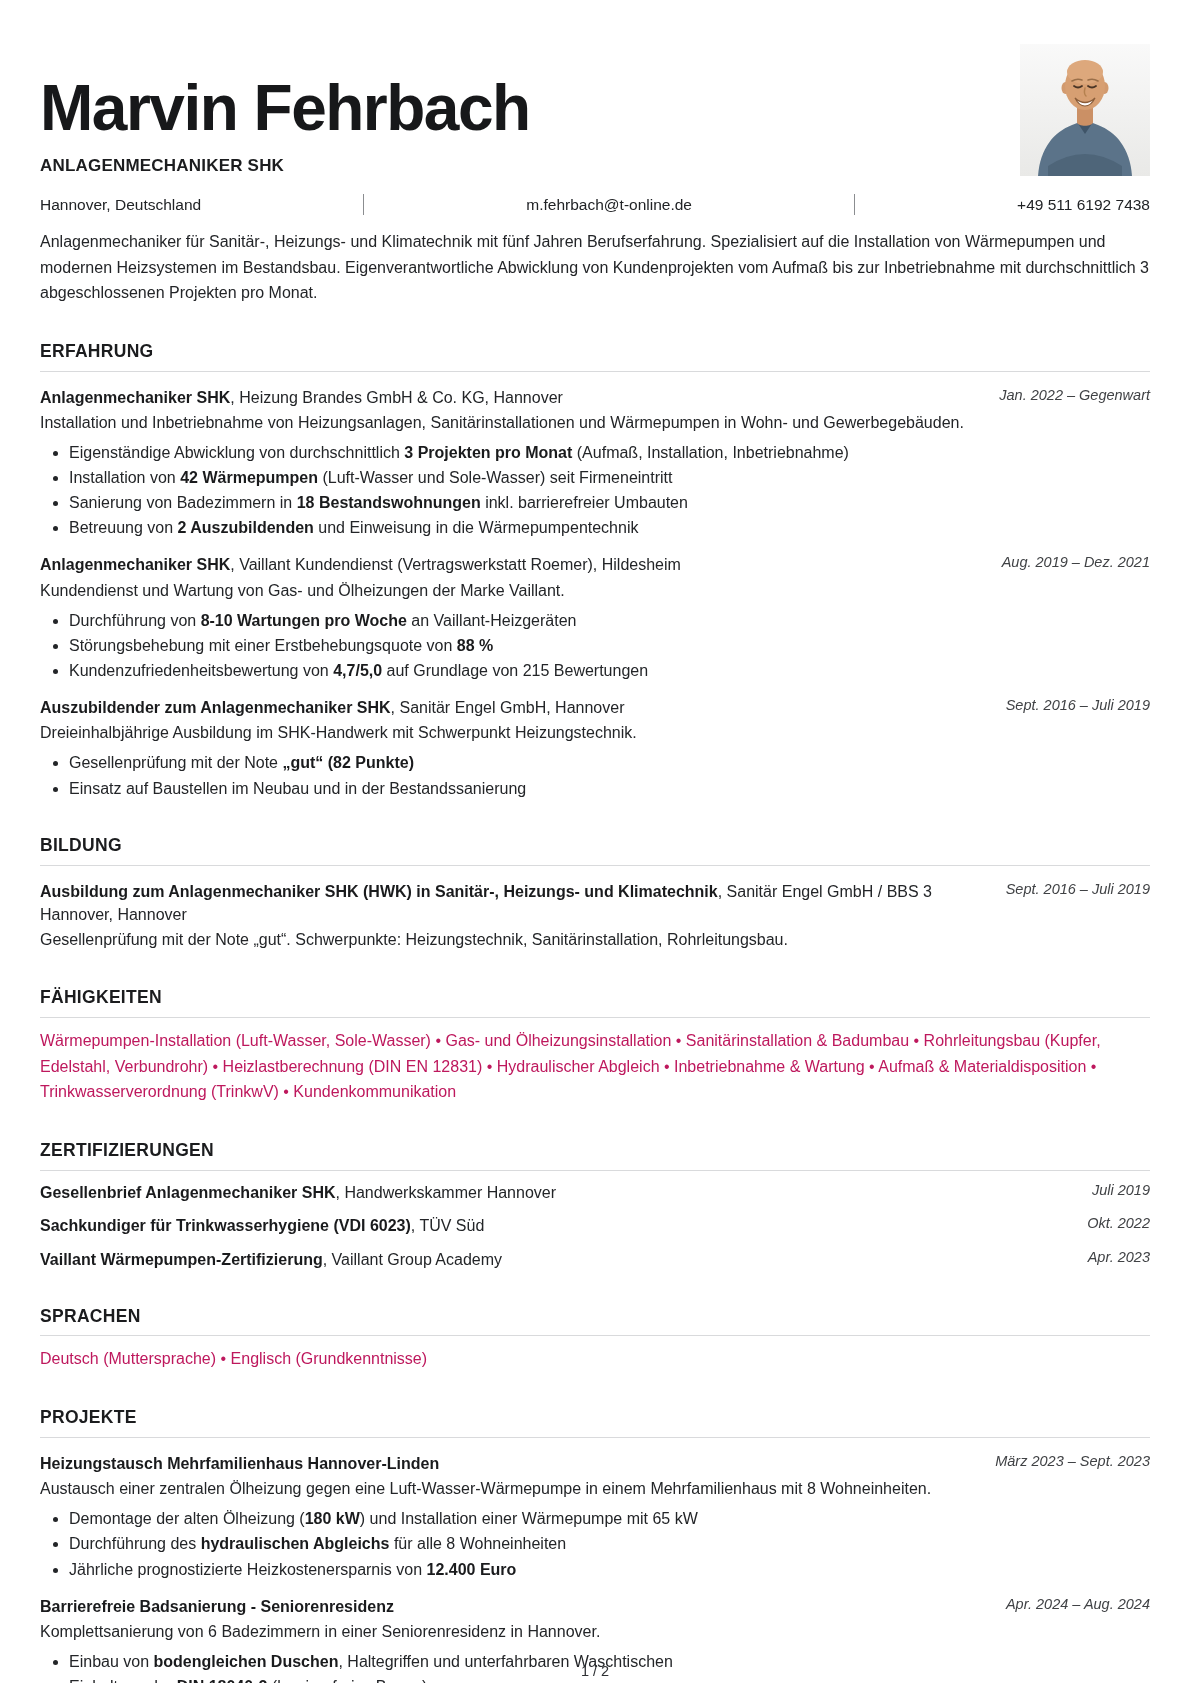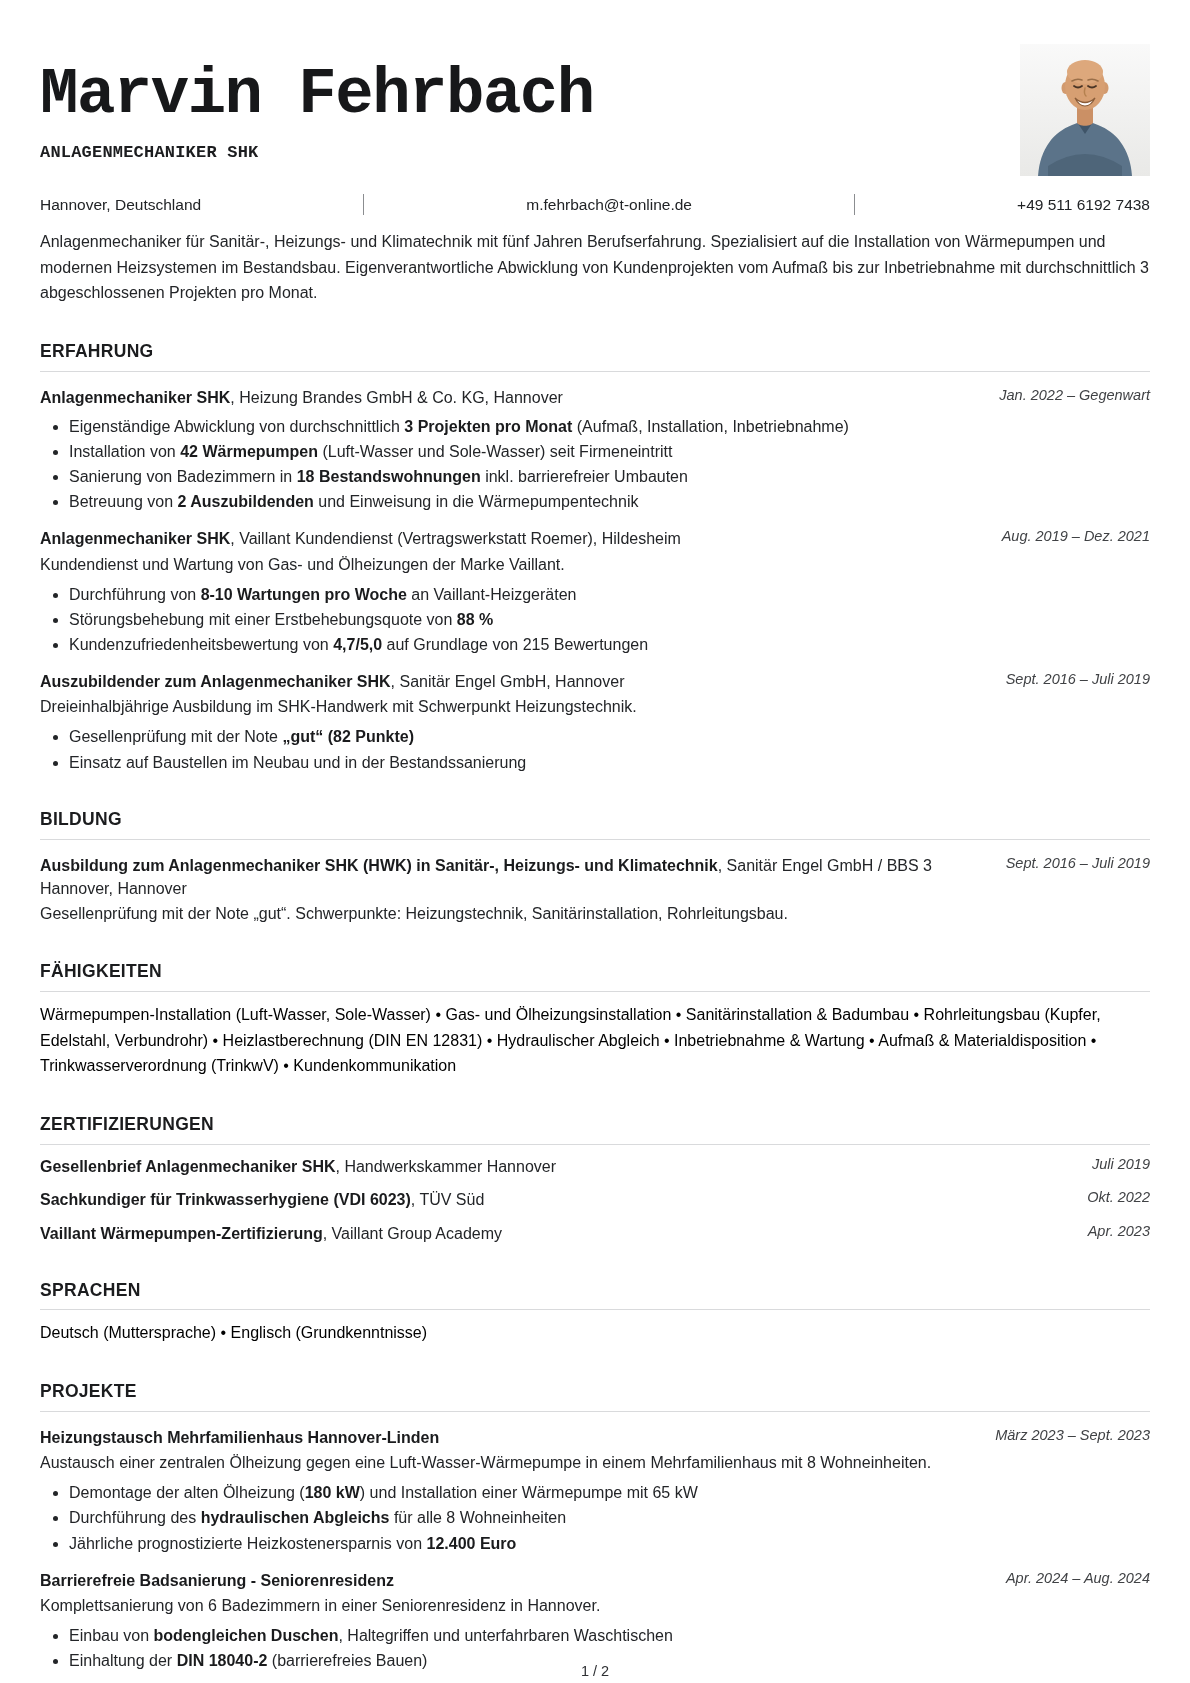--- a/index.html
+++ b/index.html
@@ -8,21 +8,21 @@
     width:1190px; height:1683px;
     box-sizing:border-box;
     padding:40px 40px 0 40px;
     margin:0 auto;
     background:#ffffff;
     font-family:"Liberation Sans", sans-serif;
     color:#232528;
     overflow:hidden;
   }
   
-  .top { display:flex; justify-content:space-between; align-items:center;font-family:Liberation Mono, monospace; }
+  .top { display:flex; justify-content:space-between; align-items:flex-end; }
   .name {
     margin:8px 0 0 0;
     font-size:64px; line-height:1.05;
     font-weight:900; letter-spacing:-1.5px;
     color:#17181a;
   }
   .headline {
     margin-top:14px;
     font-size:17px; font-weight:700; letter-spacing:.2px;
     color:#1c1d1f;
@@ -42,21 +42,21 @@
   .item:first-of-type { margin-top:10px; }
   .item-head { display:flex; justify-content:space-between; align-items:flex-start; gap:32px; }
   .item-title { flex:1 1 auto; font-size:16px; line-height:1.45; color:#232528; }
   .item-title b, .bullets b, .item-desc b { font-weight:700; color:#1a1b1d; }
   .date { flex:0 0 auto; font-size:14.5px; font-style:italic; color:#404245; white-space:nowrap; padding-top:1px; }
   .item-desc { margin:2px 0 0 0; font-size:16px; line-height:1.5; }
   ul.bullets { margin:6px 0 0 0; padding:0 0 0 29px; }
   ul.bullets li { font-size:16px; line-height:1.45; margin-bottom:2px; }
   section[data-section-id="certifications"] .item { margin-top:10px; }
   section[data-section-id="certifications"] .item:first-of-type { margin-top:11px; }
-  .inline-list { margin:10px 0 0 0; font-size:16px; line-height:1.62; color:#000000; }
+  .inline-list { margin:10px 0 0 0; font-size:16px; line-height:1.62; color:#be185d; }
   
   .page-footer {
     position:absolute; left:0; right:0; bottom:4px;
     text-align:center; font-size:14.5px; color:#2e3033;
   }
 </style>
 </head>
 <body>
 
 <div class="page">
@@ -114,20 +114,21 @@
 
   <main id="sections">
       <section data-section-id="experience">
         <div class="sec-title">ERFAHRUNG</div>
         <div class="rule"></div>
         <div class="item">
           <div class="item-head">
             <div class="item-title"><b>Anlagenmechaniker SHK</b><span>, Heizung Brandes GmbH &amp; Co. KG, Hannover</span></div>
             <div class="date">Jan. 2022 – Gegenwart</div>
           </div>
+          <p class="item-desc">Installation und Inbetriebnahme von Heizungsanlagen, Sanitärinstallationen und Wärmepumpen in Wohn- und Gewerbegebäuden.</p>
           <ul class="bullets">
             <li><span>Eigenständige Abwicklung von durchschnittlich </span><b>3 Projekten pro Monat</b><span> (Aufmaß, Installation, Inbetriebnahme)</span></li>
             <li><span>Installation von </span><b>42 Wärmepumpen</b><span> (Luft-Wasser und Sole-Wasser) seit Firmeneintritt</span></li>
             <li><span>Sanierung von Badezimmern in </span><b>18 Bestandswohnungen</b><span> inkl. barrierefreier Umbauten</span></li>
             <li><span>Betreuung von </span><b>2 Auszubildenden</b><span> und Einweisung in die Wärmepumpentechnik</span></li>
           </ul>
         </div>
         <div class="item">
           <div class="item-head">
             <div class="item-title"><b>Anlagenmechaniker SHK</b><span>, Vaillant Kundendienst (Vertragswerkstatt Roemer), Hildesheim</span></div>

